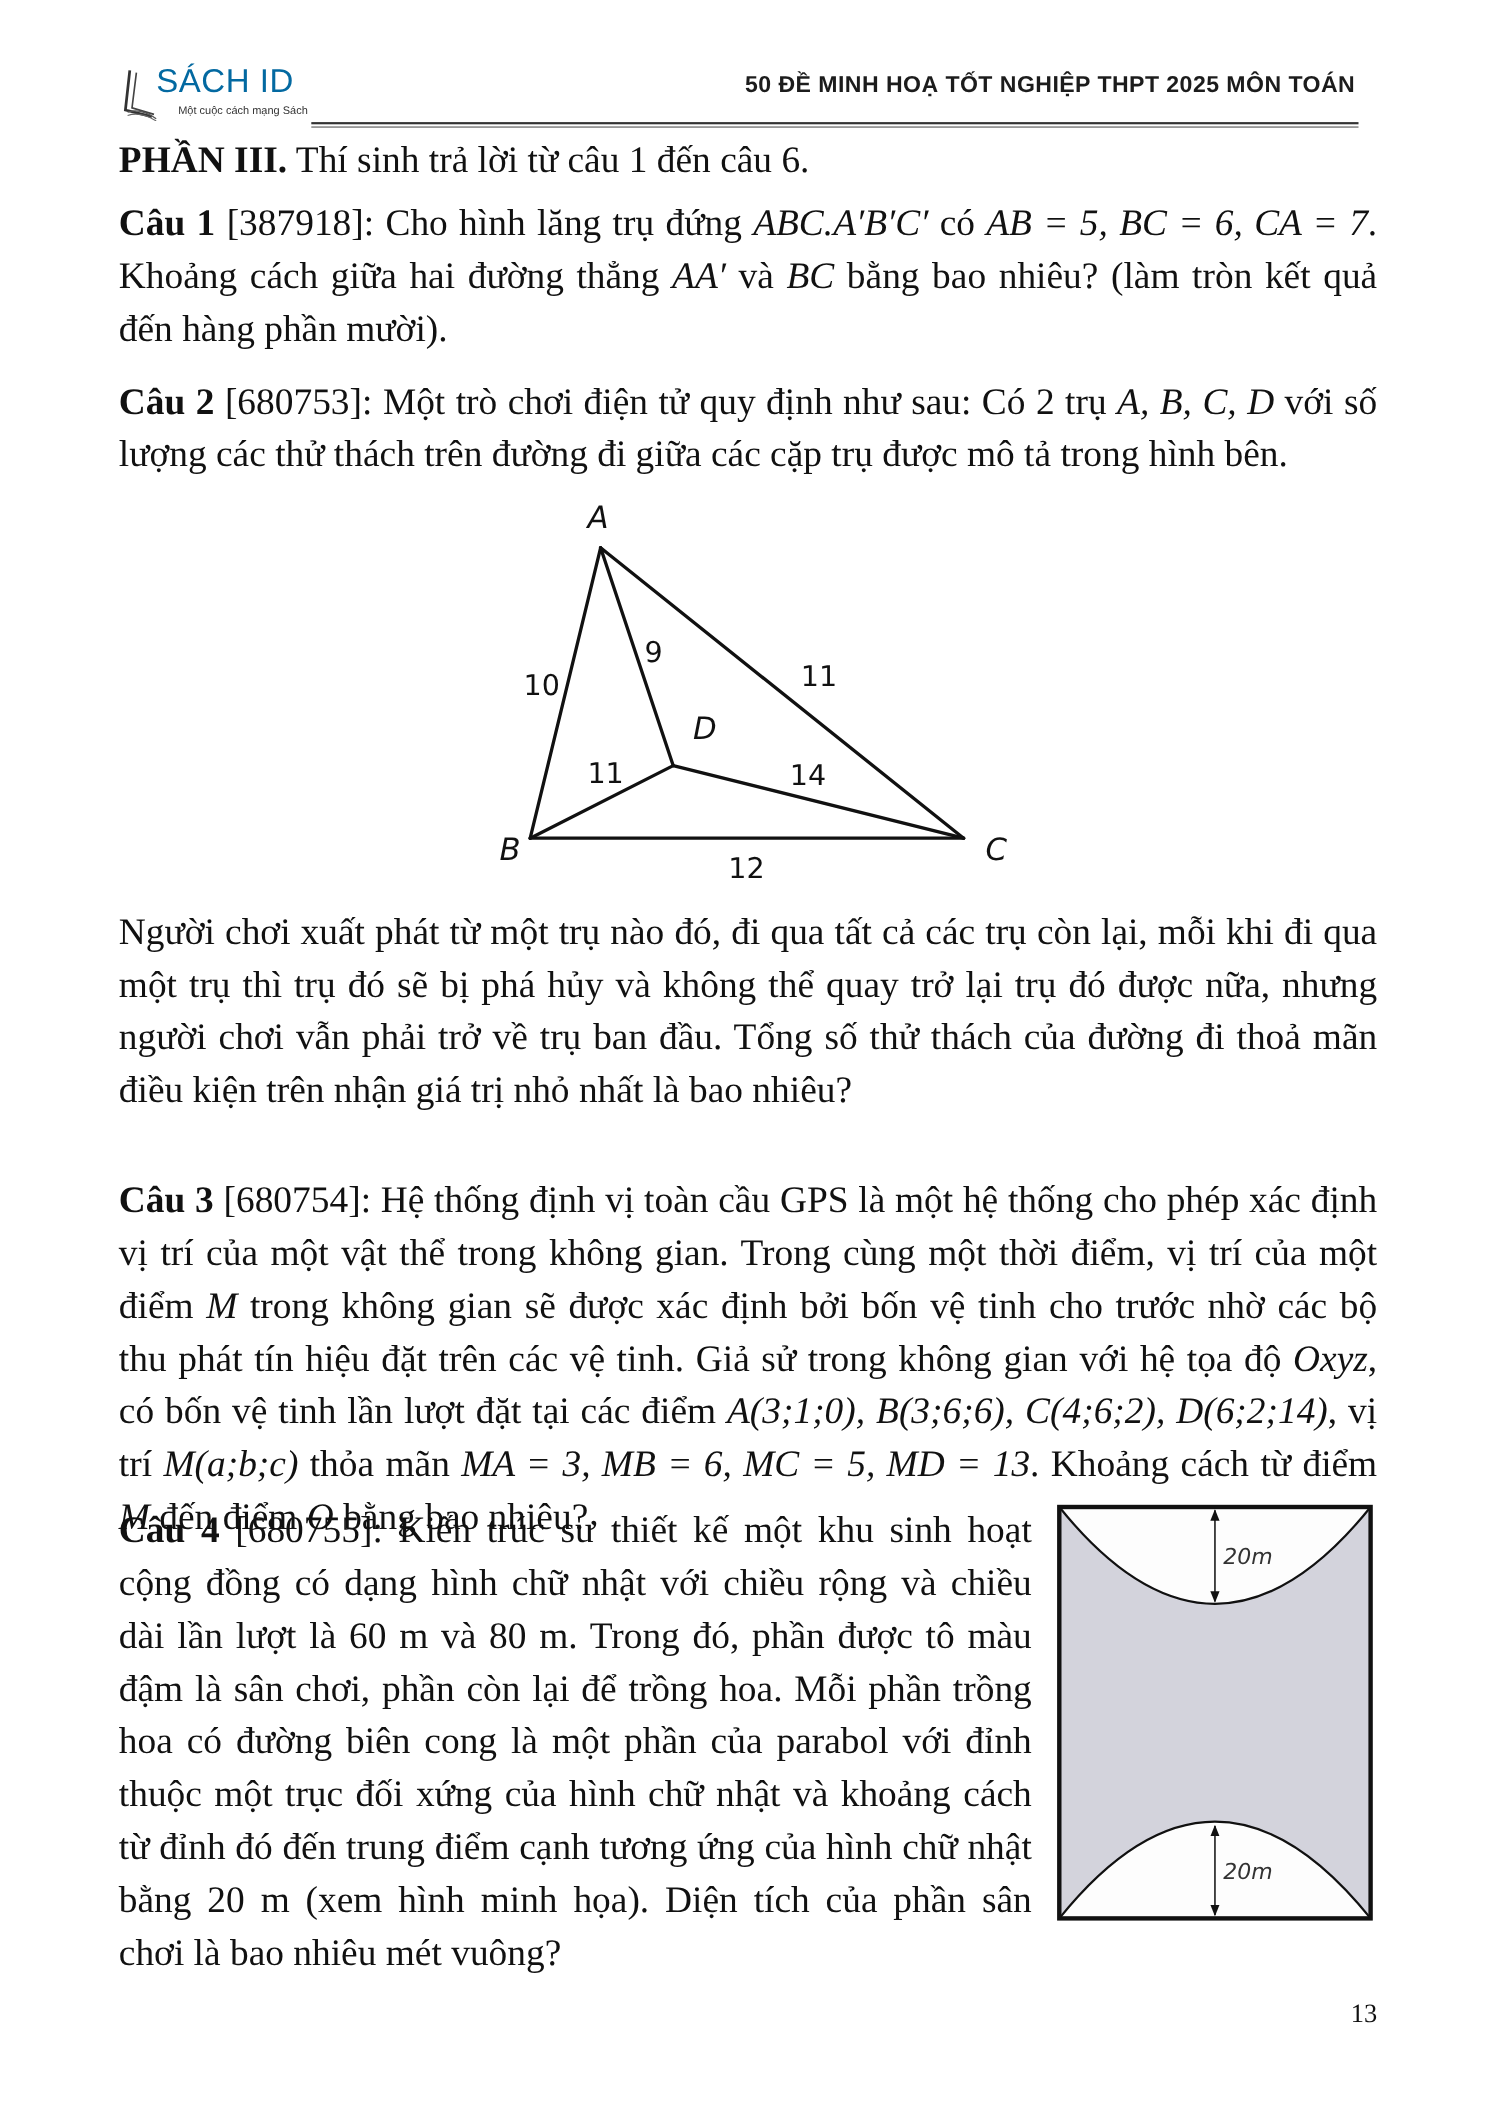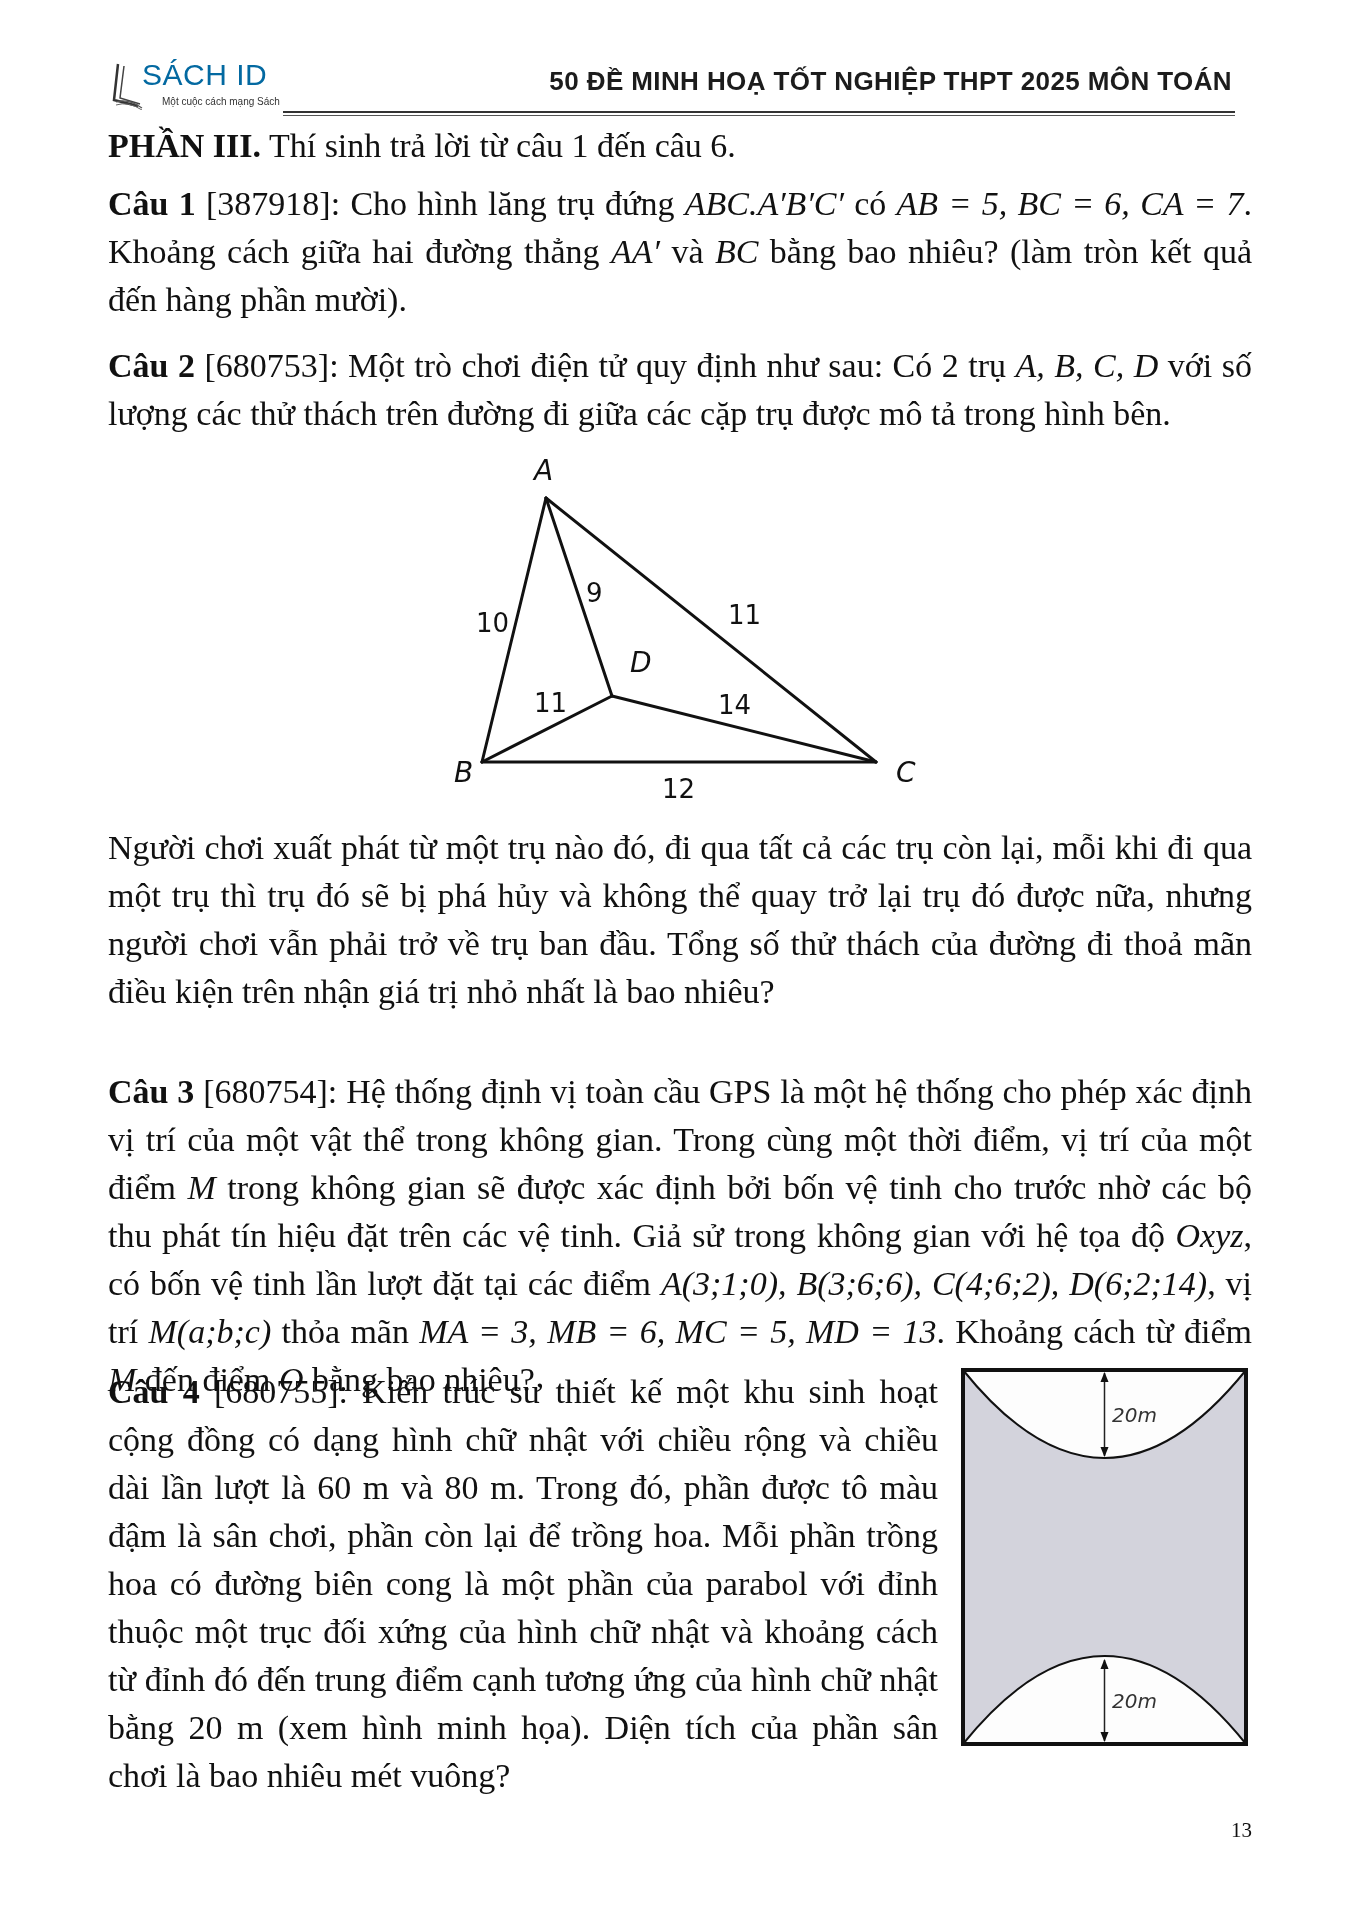--- a/index.html
+++ b/index.html
@@ -6,28 +6,28 @@
   body { width: 1352px; height: 1920px; position: relative; overflow: hidden;
          font-family: "Liberation Serif", "DejaVu Serif", serif; color: #111; }
   .abs { position: absolute; }
   
   .logo { left: 112px; top: 58px; width: 170px; height: 56px; }
   .logo-text { position: absolute; left: 30px; top: 0px; font-family: "Liberation Sans", "DejaVu Sans", sans-serif;
                font-size: 30px; font-weight: normal; letter-spacing: 0.5px; color: #0369a1; }
   .logo-sub { position: absolute; left: 32px; top: 38px; font-family: "Liberation Sans", "DejaVu Sans", sans-serif;
               font-size: 10px; color: #333; white-space: nowrap; padding-left: 18px; }
   .header-title { right: 120px; top: 66px; font-family: "Liberation Sans", "DejaVu Sans", sans-serif;
-                  font-size: 26px; font-weight: bold; letter-spacing: 0.4px; color: #1c1c1c; white-space: nowrap; text-align: right; }
+                  font-size: 21px; font-weight: bold; letter-spacing: 0.4px; color: #1c1c1c; white-space: nowrap; text-align: right; }
   .rule { left: 283px; top: 111px; width: 952px; height: 5px; border-top: 2px solid #333; border-bottom: 1px solid #555; box-sizing: border-box; }
   
   .para { position: absolute; left: 108px; width: 1144px; font-size: 34px; line-height: 48px; text-align: justify; }
   .para b { font-weight: bold; }
   .m { font-style: italic; }
   .q4 { width: 830px; }
-  .page-num { right: 100px; top: 1818px; font-size: 21px; text-align: center; }
+  .page-num { right: 100px; top: 1818px; font-size: 24px; text-align: center; }
   svg text { font-family: "DejaVu Sans", "Liberation Sans", sans-serif; }
 </style>
 </head>
 <body>
 
 <div class="abs logo">
   <svg class="abs" style="left:0;top:2px" width="32" height="50">
     <path d="M6 4 L2 40 L26 46" fill="none" stroke="#333" stroke-width="2.5"></path>
     <path d="M12 6 L8 38 L28 44" fill="none" stroke="#444" stroke-width="1.5"></path>
     <path d="M4 42 Q16 38 30 48" fill="none" stroke="#555" stroke-width="1.2"></path>

